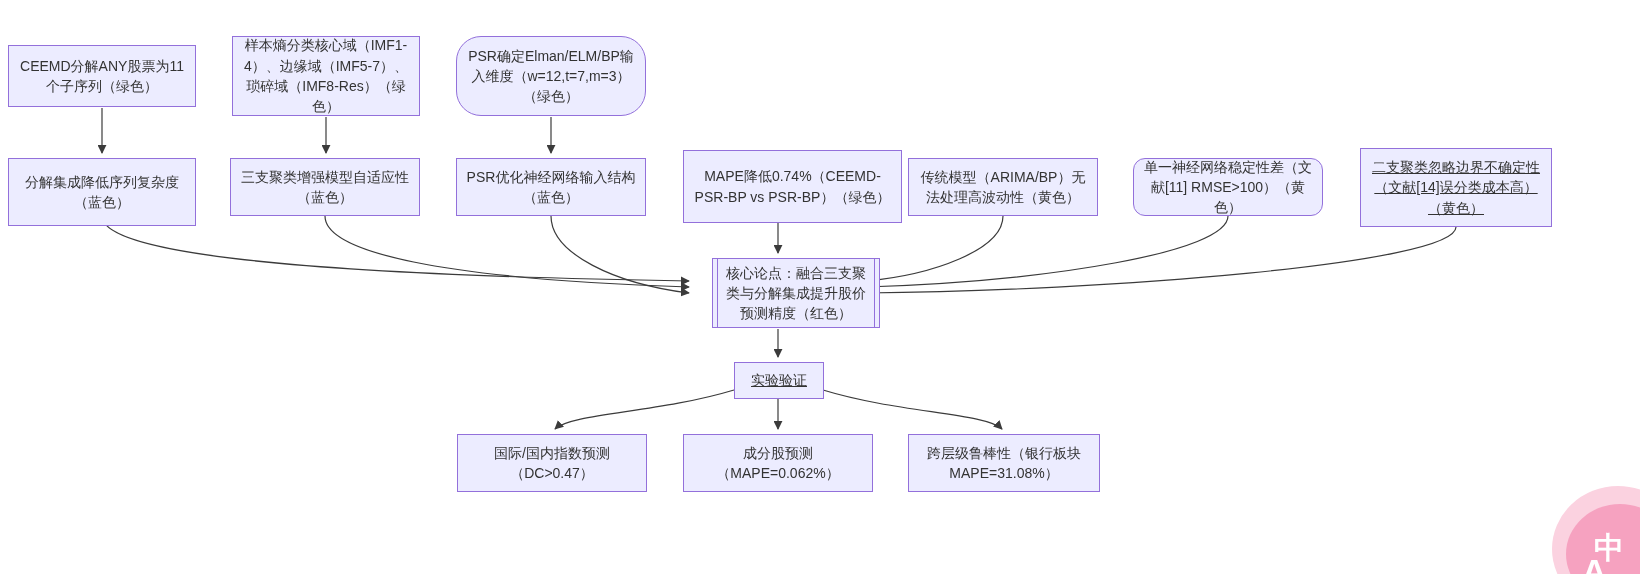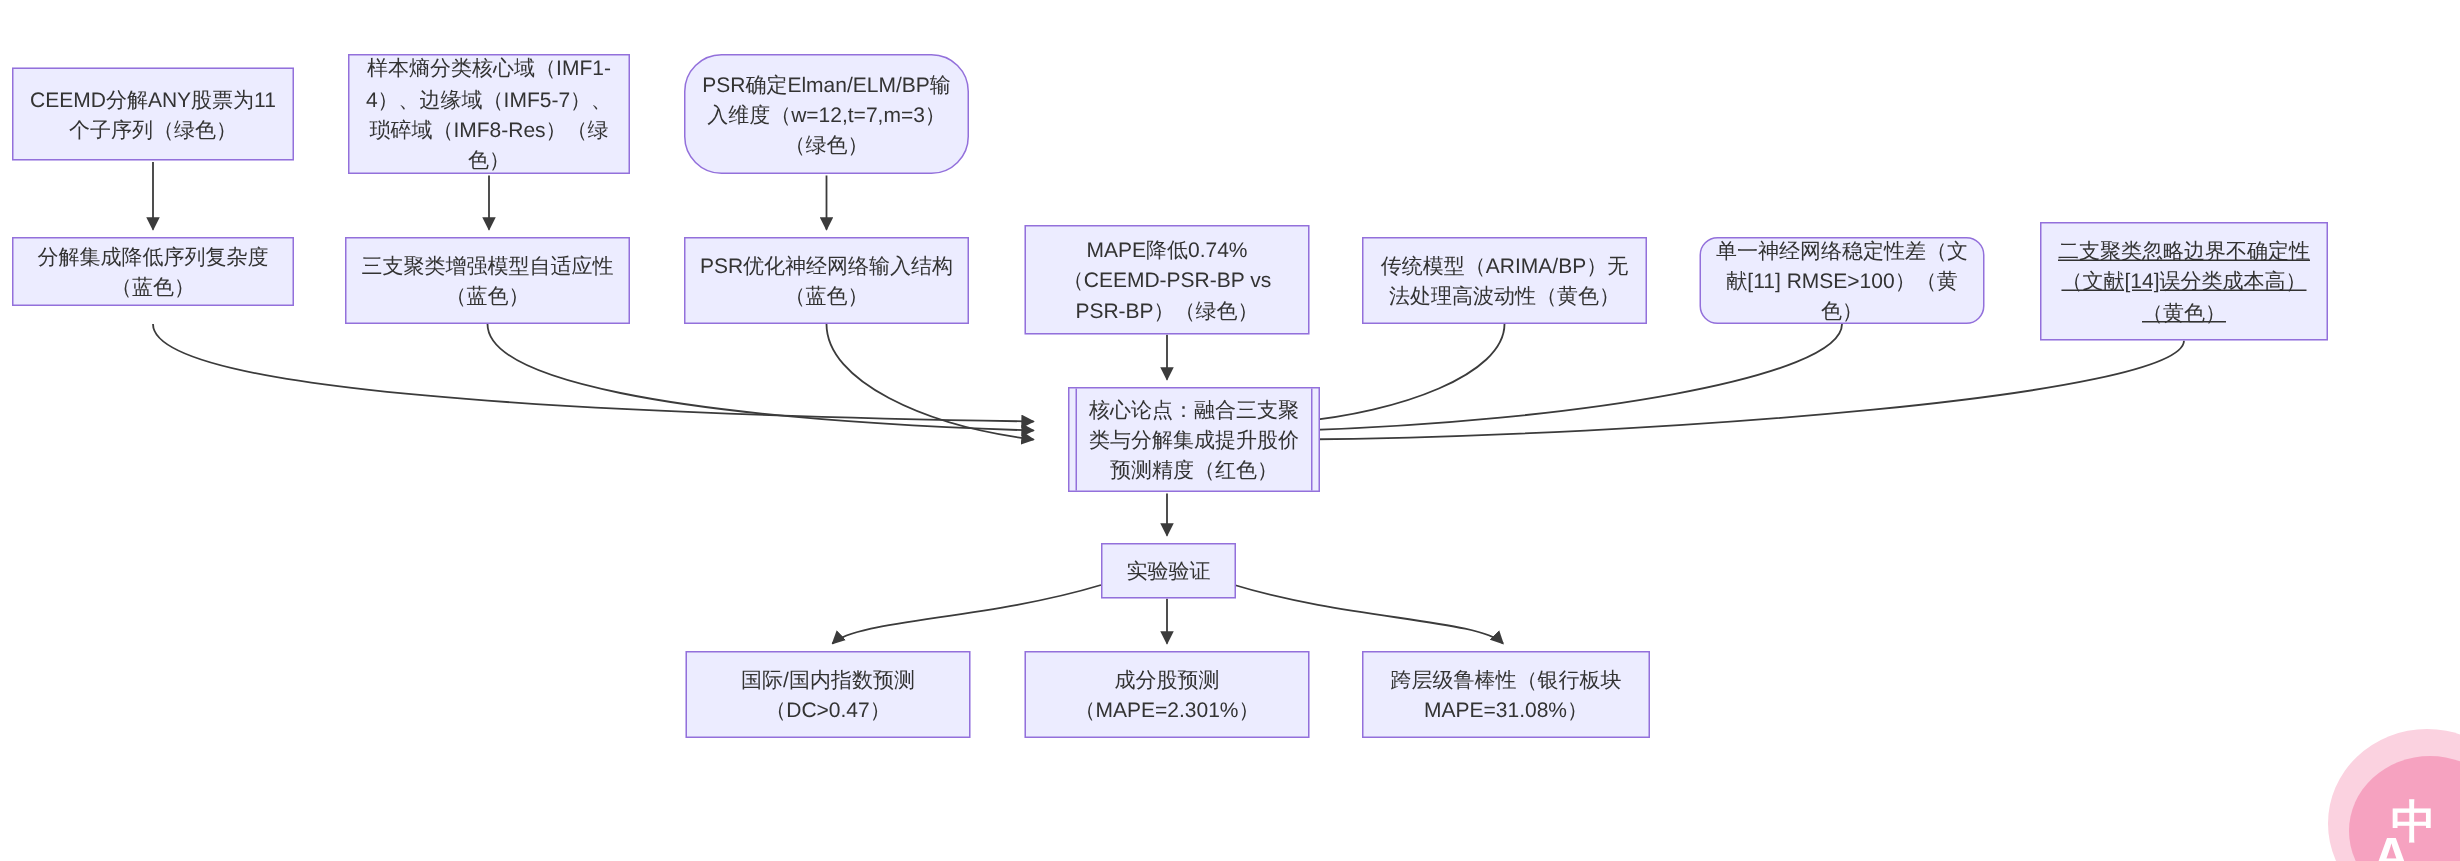--- a/index.html
+++ b/index.html
@@ -51,34 +51,34 @@
       <path d="M734,390 C658,413 572,413 555,429" marker-end="url(#arrow)"></path>
       <path d="M778,399 L778,429" marker-end="url(#arrow)"></path>
       <path d="M823,390 C898,413 986,413 1002,429" marker-end="url(#arrow)"></path>
     </g>
   </svg>
 
   <div class="node" style="left:8px;top:45px;width:188px;height:62px;">CEEMD分解ANY股票为11个子序列（绿色）</div>
   <div class="node" style="left:232px;top:36px;width:188px;height:80px;">样本熵分类核心域（IMF1-4）、边缘域（IMF5-7）、琐碎域（IMF8-Res）（绿色）</div>
   <div class="node" style="left:456px;top:36px;width:190px;height:80px;border-radius:25px;">PSR确定Elman/ELM/BP输入维度（w=12,t=7,m=3）（绿色）</div>
 
-  <div class="node" style="left:8px;top:158px;width:188px;height:46px;">分解集成降低序列复杂度（蓝色）</div>
+  <div class="node" style="left:8px;top:158px;width:188px;height:68px;">分解集成降低序列复杂度（蓝色）</div>
   <div class="node" style="left:230px;top:158px;width:190px;height:58px;text-align:center;">三支聚类增强模型自适应性（蓝色）</div>
   <div class="node" style="left:456px;top:158px;width:190px;height:58px;">PSR优化神经网络输入结构（蓝色）</div>
-  <div class="node" style="left:683px;top:150px;width:190px;height:73px;">MAPE降低0.74%（CEEMD-PSR-BP vs PSR-BP）（绿色）</div>
+  <div class="node" style="left:683px;top:150px;width:219px;height:73px;">MAPE降低0.74%（CEEMD-PSR-BP vs PSR-BP）（绿色）</div>
   <div class="node" style="left:908px;top:158px;width:190px;height:58px;">传统模型（ARIMA/BP）无法处理高波动性（黄色）</div>
   <div class="node" style="left:1133px;top:158px;width:190px;height:58px;border-radius:12px;">单一神经网络稳定性差（文献[11] RMSE&gt;100）（黄色）</div>
   <div class="node" style="left:1360px;top:148px;width:192px;height:79px;text-decoration:underline;">二支聚类忽略边界不确定性（文献[14]误分类成本高）（黄色）</div>
 
   <div class="node subroutine" style="left:694px;top:258px;width:168px;height:70px;padding:2px 12px;margin-left:18px;">核心论点：融合三支聚类与分解集成提升股价预测精度（红色）</div>
 
-  <div class="node" style="left:734px;top:362px;width:90px;height:37px;">实验验证</div>
+  <div class="node" style="left:734px;top:362px;width:90px;height:37px;text-decoration:underline;">实验验证</div>
 
   <div class="node" style="left:457px;top:434px;width:190px;height:58px;">国际/国内指数预测（DC&gt;0.47）</div>
-  <div class="node" style="left:683px;top:434px;width:190px;height:58px;">成分股预测（MAPE=2.301%）</div>
+  <div class="node" style="left:683px;top:434px;width:190px;height:58px;">成分股预测（MAPE=0.062%）</div>
   <div class="node" style="left:908px;top:434px;width:192px;height:58px;">跨层级鲁棒性（银行板块 MAPE=31.08%）</div>
 
   <div class="xlate-outer">
     <div class="xlate-inner">
       <span class="xlate-zh">中</span>
       <span class="xlate-en">A</span>
     </div>
   </div>
 
 </div>

